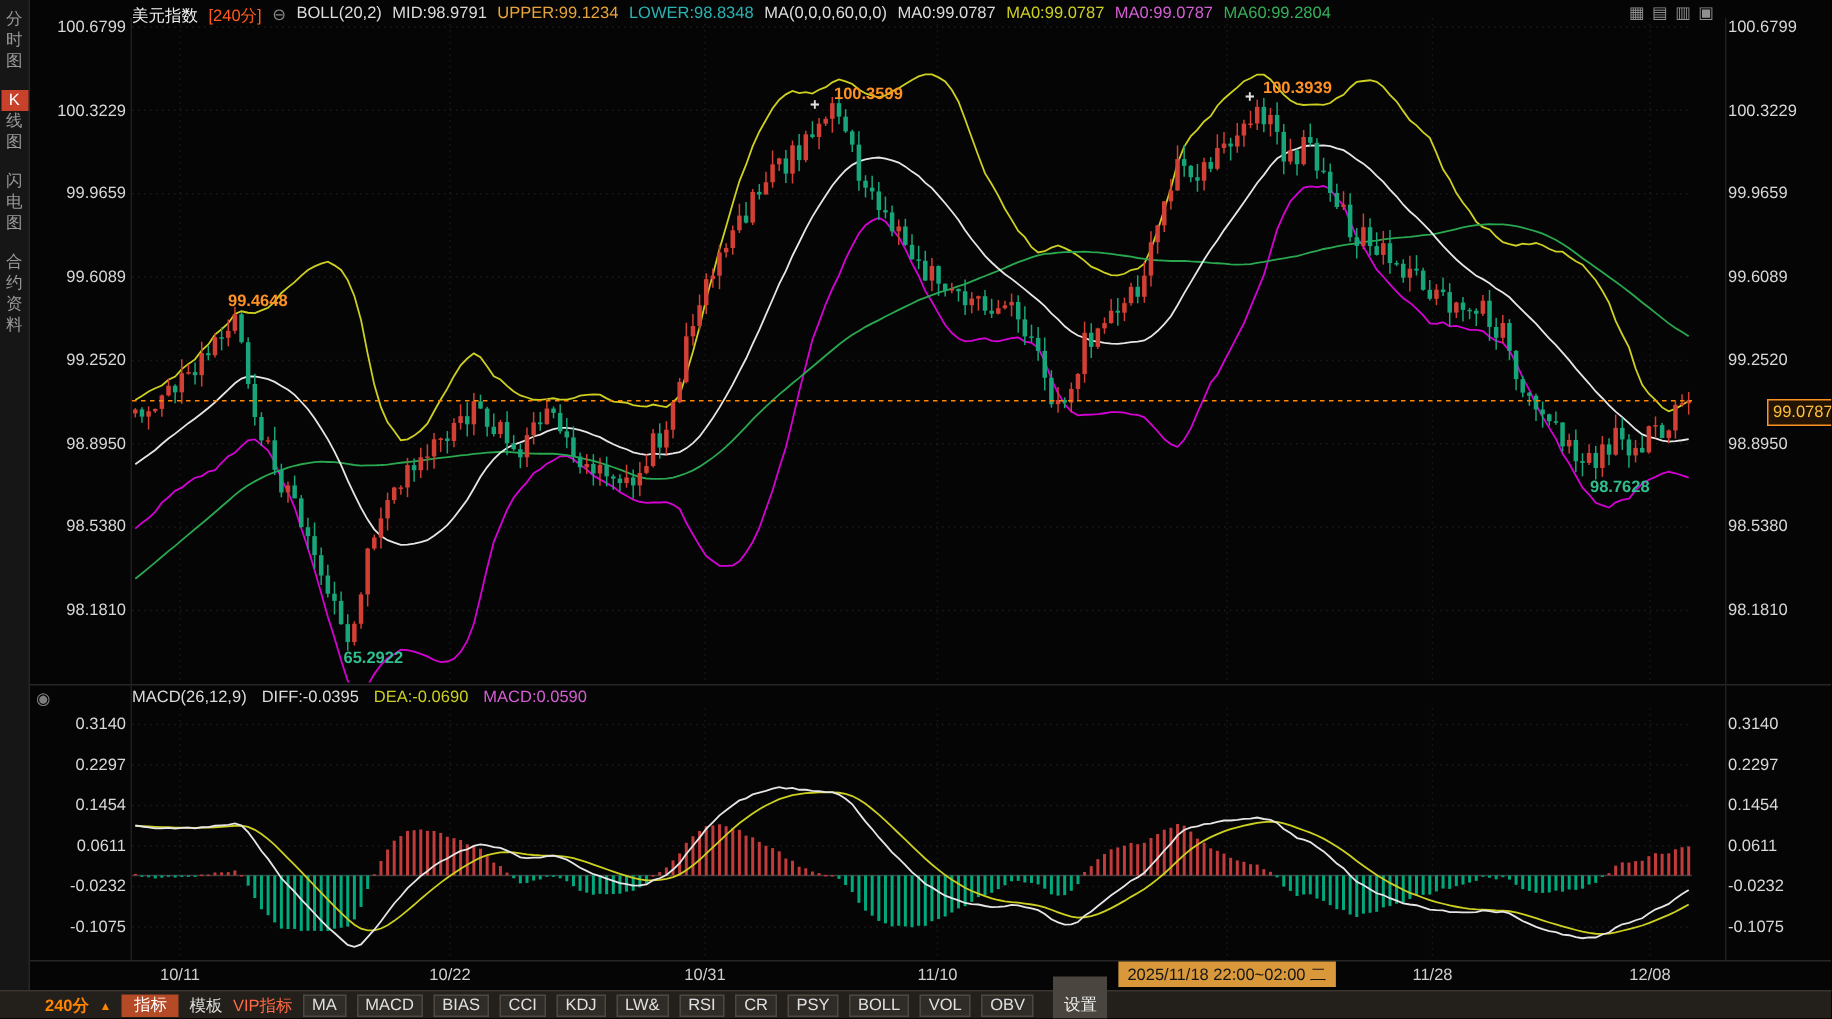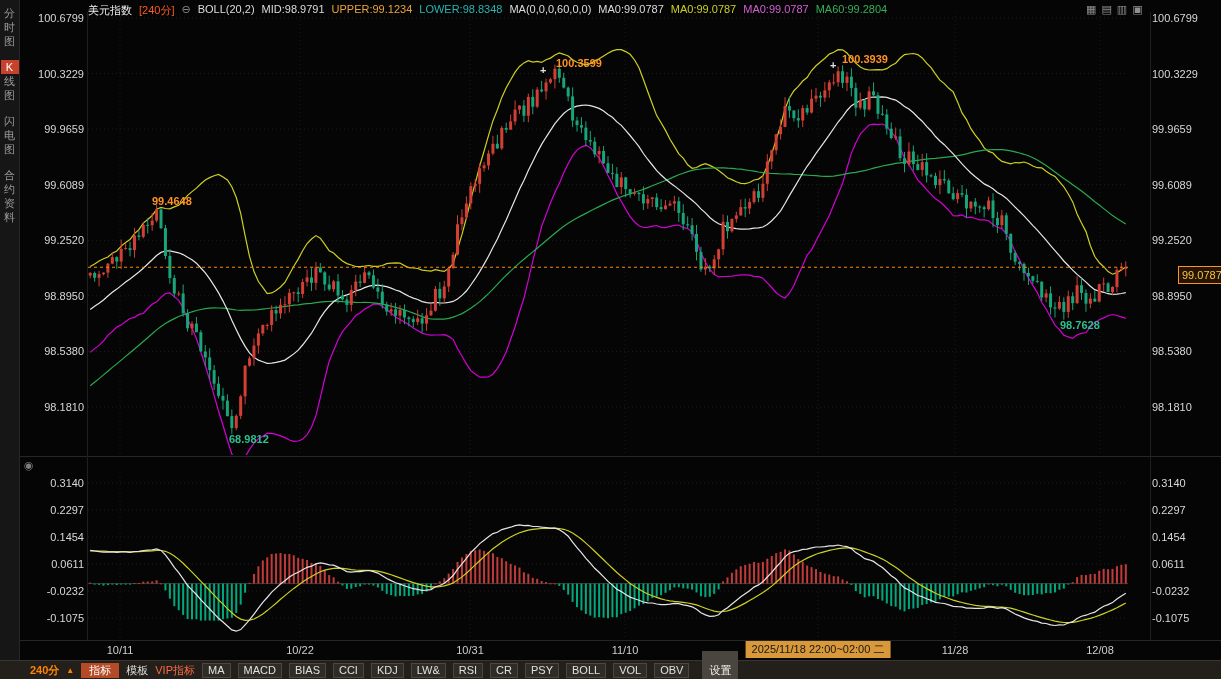--- a/index.html
+++ b/index.html
@@ -834,20 +834,26 @@
   </div>
 
   <div class="hicons" id="hicons">
       <span>▦</span>
       <span>▤</span>
       <span>▥</span>
       <span>▣</span>
     </div>
 
   <div class="macd-ic">◉</div>
+  <div class="macd-hdr">
+    <span class="tw">MACD(26,12,9)</span>
+    <span class="tw">DIFF:-0.0395</span>
+    <span class="tyel">DEA:-0.0690</span>
+    <span class="tmag">MACD:0.0590</span>
+  </div>
 
   <div class="pbadge">99.0787</div>
 
   <div class="toolbar" id="toolbar">
       <span class="tbp">240分</span>
       <span class="tba">▲</span>
       <span class="tb-primary">指标</span>
       <span class="tb-plain">模板</span>
       <span class="tb-vip">VIP指标</span>
       <span class="tb-box">MA</span>
@@ -896,17 +902,17 @@
     <div class="xdate" style="left: 120px;">10/11</div>
     <div class="xdate" style="left: 300px;">10/22</div>
     <div class="xdate" style="left: 470px;">10/31</div>
     <div class="xdate" style="left: 625px;">11/10</div>
     <div class="xdate" style="left: 955px;">11/28</div>
     <div class="xdate" style="left: 1100px;">12/08</div>
     <div class="xhl" style="left: 818px;">2025/11/18 22:00~02:00 二</div>
     <div class="anno" style="left: 152px; top: 195px; color: rgb(255, 146, 36);">99.4648</div>
     <div class="anno" style="left: 556px; top: 57px; color: rgb(255, 146, 36);">100.3599</div>
     <div class="anno" style="left: 842px; top: 53px; color: rgb(255, 146, 36);">100.3939</div>
-    <div class="anno" style="left: 229px; top: 433px; color: rgb(47, 190, 143);">68.9812</div>
+    <div class="anno" style="left: 229px; top: 433px; color: rgb(47, 190, 143);">65.2922</div>
     <div class="anno" style="left: 1060px; top: 319px; color: rgb(47, 190, 143);">98.7628</div>
     <div class="anno" style="left: 540px; top: 64px; color: rgb(224, 224, 224);">+</div>
     <div class="anno" style="left: 830px; top: 59px; color: rgb(224, 224, 224);">+</div>
   </div>
 
 </body></html>

